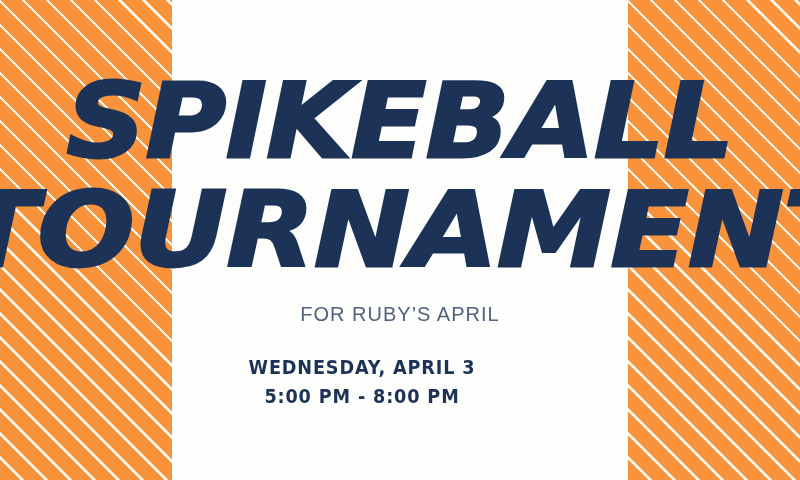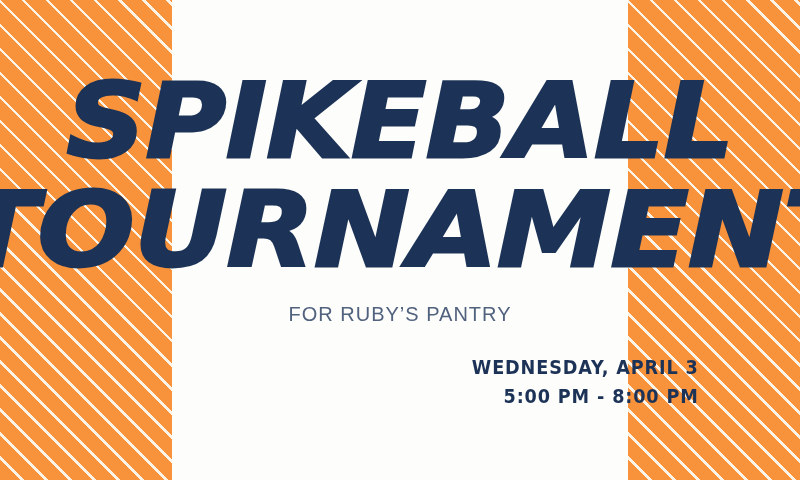--- a/index.html
+++ b/index.html
@@ -104,21 +104,21 @@
     white-space: nowrap;
     z-index: 6;
   }
 
   
   .details {
     position: absolute;
     left: 0;
     top: 353px;
     width: 724px;
-    text-align: right;
+    text-align: center;
     z-index: 6;
   }
   .details .detail-line {
     color: #1c3357;
     font-family: "DejaVu Sans", sans-serif;
     font-size: 19px;
     font-weight: bold;
     letter-spacing: 0.9px;
     line-height: 29px;
     white-space: nowrap;
@@ -134,20 +134,20 @@
 
   <div class="center-field"></div>
 
   <div class="stripe-panel right"></div>
 
   <div class="headline-block">
     <div class="headline line1">SPIKEBALL</div>
     <div class="headline line2">TOURNAMENT</div>
   </div>
 
-  <div class="subhead">FOR RUBY’S PANTRY</div>
+  <div class="subhead">FOR RUBY’S APRIL</div>
 
   <div class="details">
     <div class="detail-line">WEDNESDAY, APRIL 3</div>
     <div class="detail-line">5:00 PM - 8:00 PM</div>
   </div>
 
 </div>
 
 </body></html>

